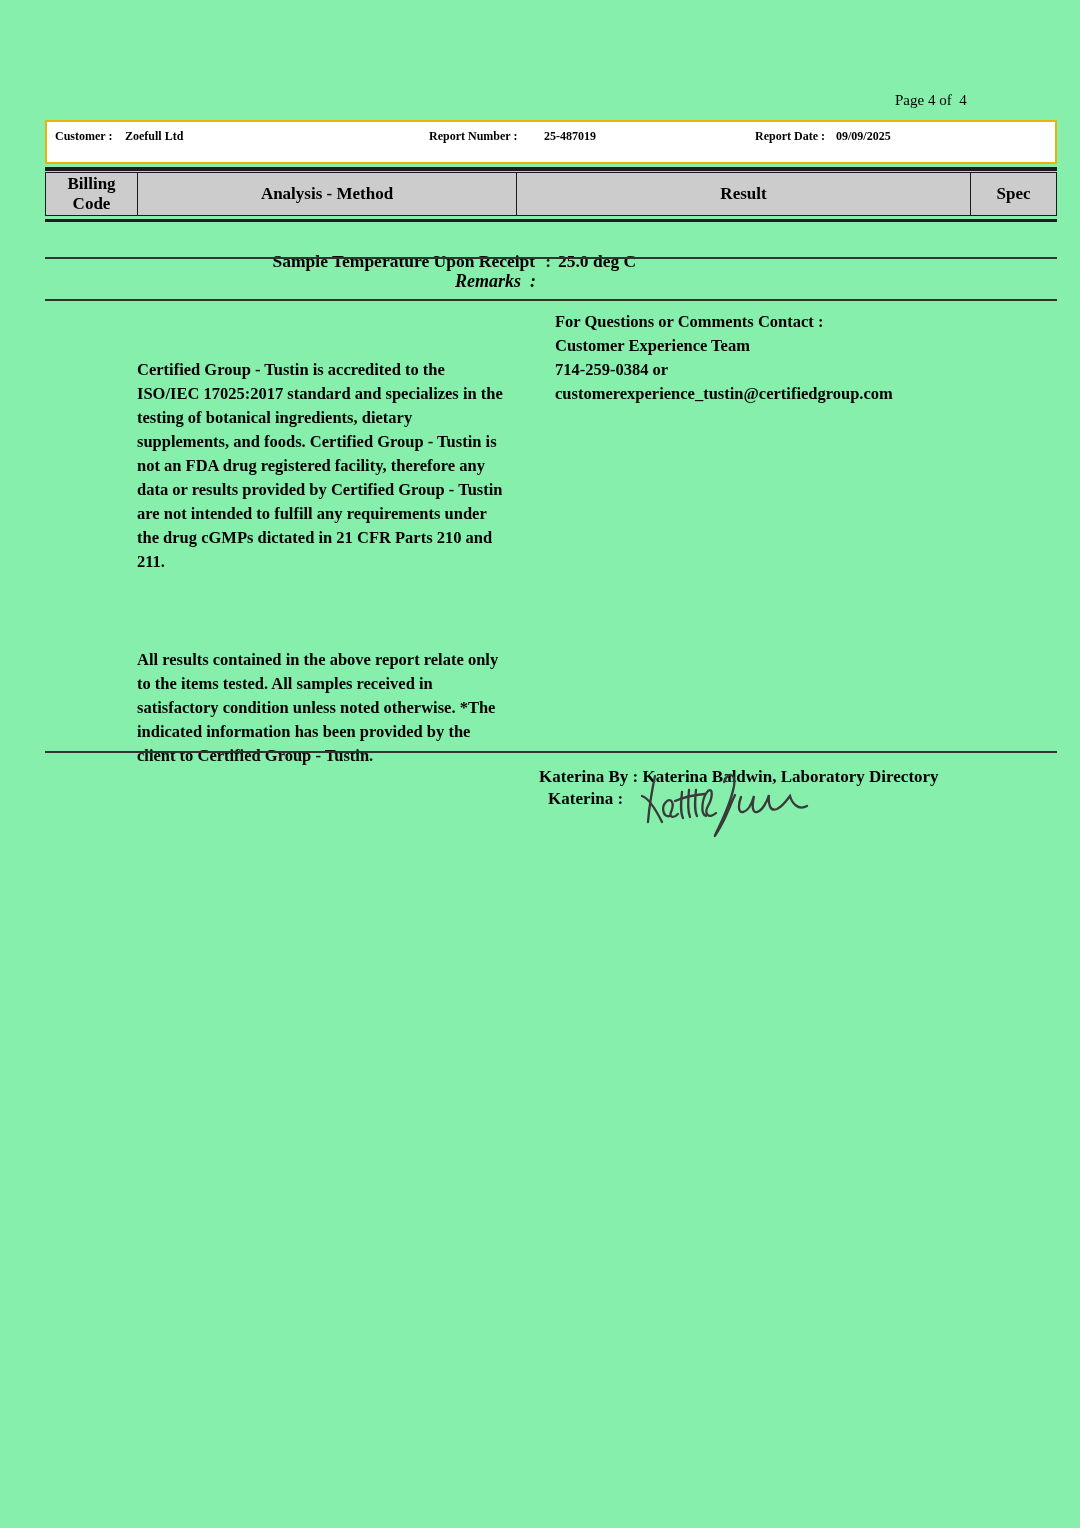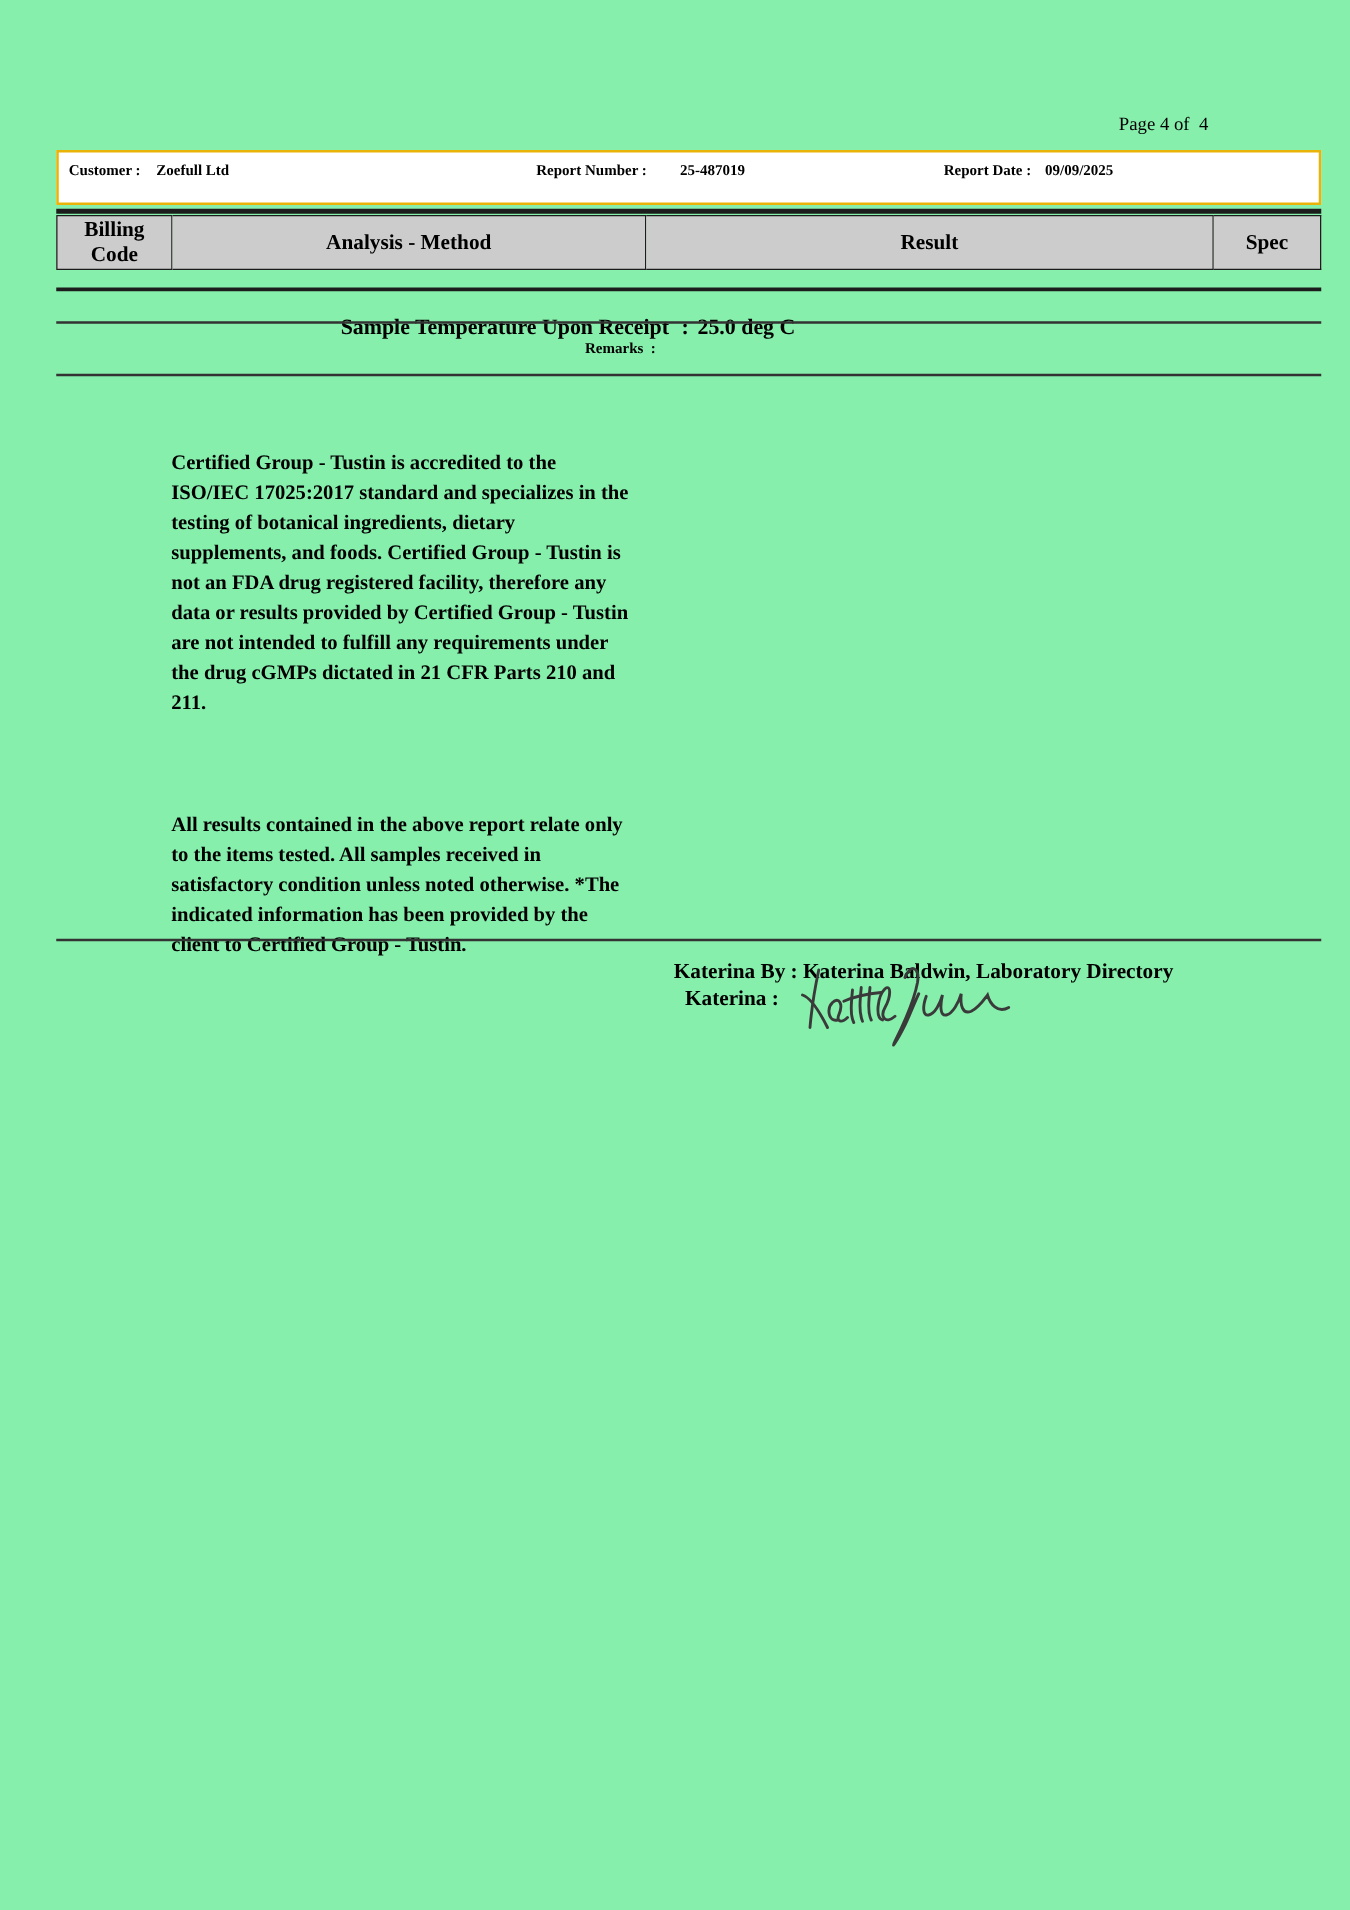--- a/index.html
+++ b/index.html
@@ -40,21 +40,21 @@
   .cb-repdate-label { left: 708px; }
   .cb-repdate-value { left: 789px; }
   
   .table-header {
     position: absolute;
     left: 45px; top: 167px;
     width: 1012px;
     border-top: 4px solid #1c1c1c;
     border-bottom: 3px solid #1c1c1c;
     padding-top: 1px;
-    padding-bottom: 14px;
+    padding-bottom: 3px;
   }
   .table-header-row {
     display: grid;
     grid-template-columns: 93px 379px 454px 86px;
   }
   .th-cell {
     background: #cccccc;
     border: 1px solid #1c1c1c;
     min-height: 40px;
     display: flex;
@@ -82,24 +82,25 @@
     left: 45px;
     width: 1012px;
     border-top: 2px solid #333;
   }
   .rule-1 { top: 257px; }
   .rule-2 { top: 299px; }
   .rule-3 { top: 751px; }
   
   .remarks-heading {
     position: absolute;
-    left: 468px; top: 271px;
-    font-weight: bold;
-    font-size: 12px;
-    white-space: pre;
+    left: 455px; top: 271px;
+    font-weight: bold;
+    font-size: 18px;
+    white-space: pre;
+    font-style: italic;
   }
   .remarks-left {
     position: absolute;
     left: 137px; top: 310px;
     font-weight: bold;
     font-size: 16.5px;
     line-height: 24px;
     white-space: pre;
   }
   .remarks-left .para-2 { margin-top: 26px; }
@@ -176,20 +177,24 @@
 are not intended to fulfill any requirements under
 the drug cGMPs dictated in 21 CFR Parts 210 and
 211.</div>
     <div class="para-2">All results contained in the above report relate only
 to the items tested. All samples received in
 satisfactory condition unless noted otherwise. *The
 indicated information has been provided by the
 client to Certified Group - Tustin.</div>
   </div>
 
+  <div class="remarks-right">For Questions or Comments Contact :
+Customer Experience Team
+714-259-0384 or
+customerexperience_tustin@certifiedgroup.com</div>
 
   <div class="rule rule-3"></div>
 
   <div class="approved-by">
     <span>Katerina By :</span><span> </span><span>Katerina Baldwin, Laboratory Directory</span>
   </div>
 
   <div class="signature-label">Katerina :</div>
 
   <svg class="signature-svg" width="210" height="74" viewBox="0 0 210 74" fill="none" xmlns="http://www.w3.org/2000/svg">

